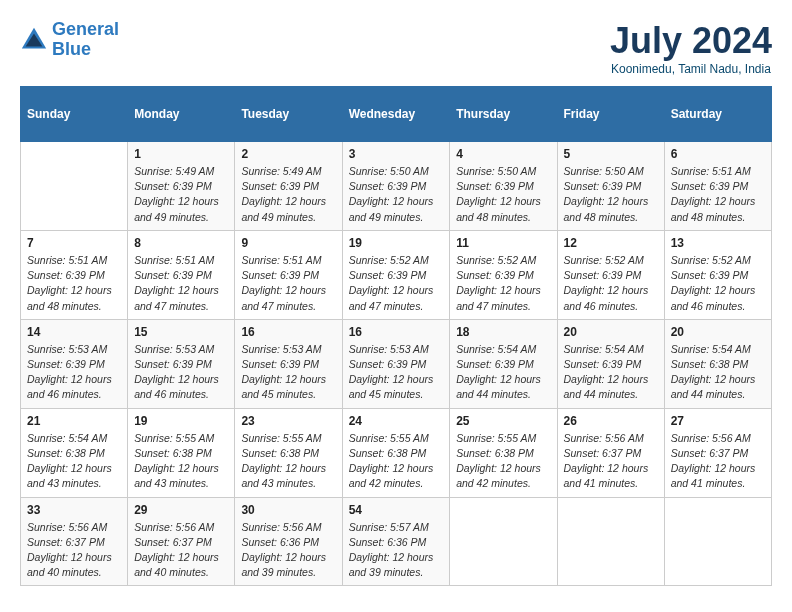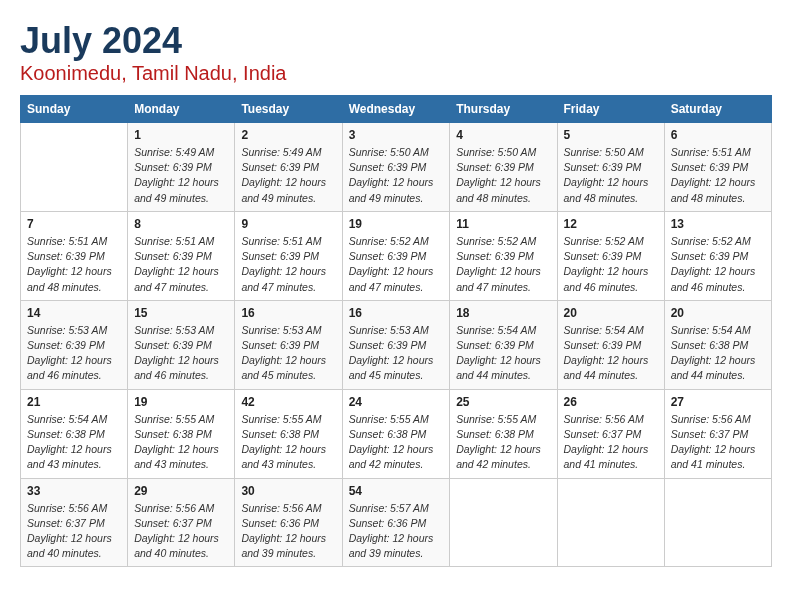--- a/index.html
+++ b/index.html
@@ -28,41 +28,41 @@
       line-height: 1.1;
     }
     .logo-text span {
       color: #2e7abf;
     }
     .logo-icon {
       width: 28px;
       height: 28px;
     }
     .title-block {
-      text-align: left;
+      text-align: center;
     }
     .month-year {
       font-size: 36px;
       font-weight: bold;
       color: #1a3a5c;
     }
     .location {
-      font-size: 20px;
-      color: #b91c1c;
+      font-size: 12px;
+      color: #0c4a6e;
     }
     table {
       width: 100%;
       border-collapse: collapse;
       font-size: 11px;
     }
     thead tr th {
       background: #2e6da4;
       color: #fff;
       text-align: left;
-      padding: 6px 6px;
+      padding: 20px 6px;
       font-size: 12px;
       font-weight: bold;
       border: 1px solid #2e6da4;
     }
     tbody tr td {
       border: 1px solid #ccc;
       padding: 5px 6px;
       vertical-align: top;
       width: 108px;
       min-height: 80px;
@@ -85,20 +85,30 @@
       font-style: italic;
     }
     .empty-cell {
       background: #fff !important;
     }
   </style>
 </head>
 <body>
 
 <div class="header">
+  <div class="logo">
+    <svg class="logo-icon" viewBox="0 0 30 30">
+      <polygon points="15,2 28,24 2,24" fill="#2e7abf"></polygon>
+      <polygon points="15,8 24,22 6,22" fill="#1a3a5c"></polygon>
+    </svg>
+    <div class="logo-text">
+      <div><span>General</span></div>
+      <div style="color:#2e7abf;">Blue</div>
+    </div>
+  </div>
   <div class="title-block">
     <div class="month-year">July 2024</div>
     <div class="location">Koonimedu, Tamil Nadu, India</div>
   </div>
 </div>
 
 <table>
   <thead>
     <tr>
     <th>Sunday</th>
@@ -267,21 +277,21 @@
 and 43 minutes.</div>
         </td>
         <td>
           <span class="day-num">19</span>
           <div class="day-info" style="white-space: pre-line;">Sunrise: 5:55 AM
 Sunset: 6:38 PM
 Daylight: 12 hours
 and 43 minutes.</div>
         </td>
         <td>
-          <span class="day-num">42</span>
+          <span class="day-num">23</span>
           <div class="day-info" style="white-space: pre-line;">Sunrise: 5:55 AM
 Sunset: 6:38 PM
 Daylight: 12 hours
 and 43 minutes.</div>
         </td>
         <td>
           <span class="day-num">24</span>
           <div class="day-info" style="white-space: pre-line;">Sunrise: 5:55 AM
 Sunset: 6:38 PM
 Daylight: 12 hours

